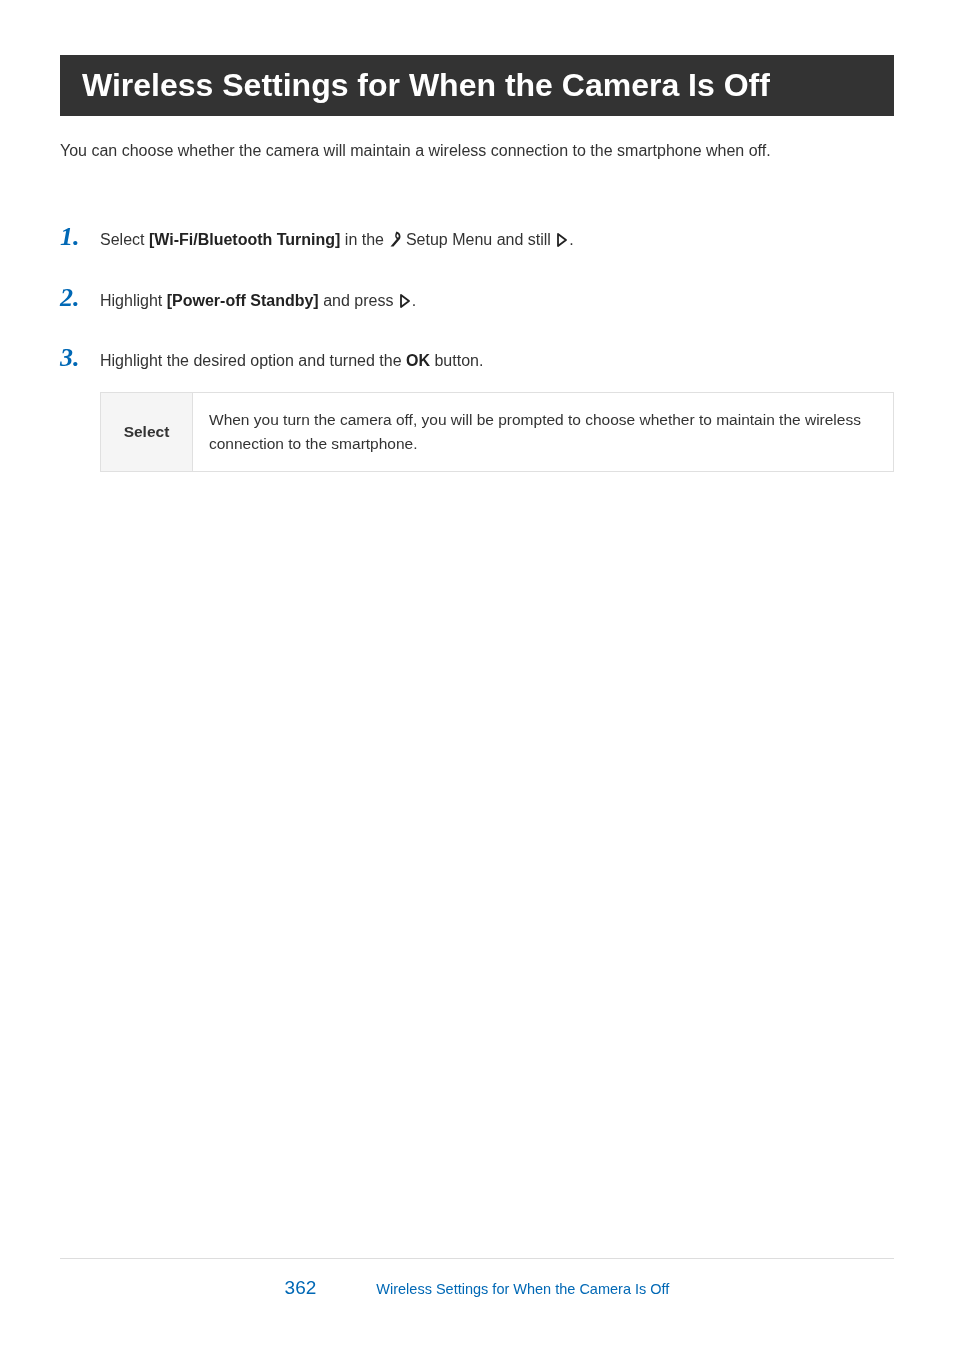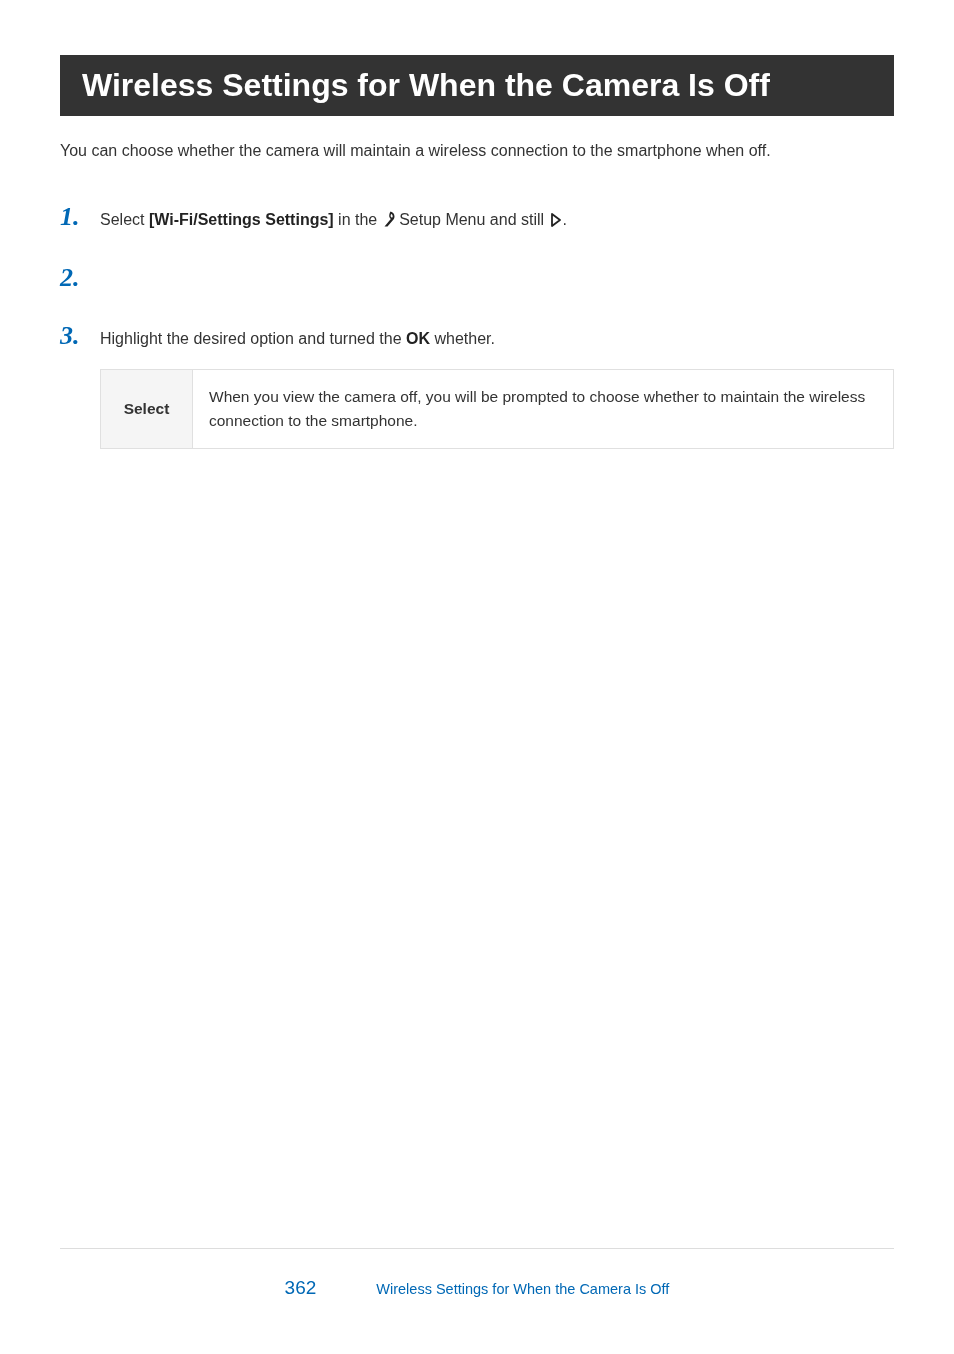--- a/index.html
+++ b/index.html
@@ -20,21 +20,21 @@
       background: #333333;
       color: #ffffff;
       font-size: 32px;
       font-weight: 600;
       padding: 12px 22px;
       margin-bottom: 26px;
     }
     .intro {
       font-size: 16px;
       color: #333;
-      margin-bottom: 44px;
+      margin-bottom: 64px;
     }
     .steps {
       list-style: none;
     }
     .step {
       display: flex;
       align-items: baseline;
       margin-bottom: 32px;
     }
     .step-num {
@@ -79,21 +79,21 @@
     .footer {
       position: absolute;
       bottom: 55px;
       left: 60px;
       right: 60px;
       display: flex;
       justify-content: center;
       align-items: baseline;
       gap: 60px;
       border-top: 1px solid #ddd;
-      padding-top: 28px;
+      padding-top: 18px;
     }
     .page-num {
       font-size: 19px;
       color: #0068b5;
       font-weight: 400;
     }
     .footer-label {
       font-size: 14.5px;
       color: #0068b5;
     }
@@ -107,42 +107,47 @@
 
 <div class="title-banner">Wireless Settings for When the Camera Is Off</div>
 
 <p class="intro">You can choose whether the camera will maintain a wireless connection to the smartphone when off.</p>
 
 <ol class="steps">
 
   <li class="step">
     <span class="step-num">1.</span>
     <span class="step-body">
-      <span>Select </span><strong>[Wi-Fi/Settings Settings]</strong><span> in the </span><svg class="inline-svg" width="13" height="16" viewBox="0 0 13 16">
+      <span>Select </span><strong>[Wi-Fi/Bluetooth Turning]</strong><span> in the </span><svg class="inline-svg" width="13" height="16" viewBox="0 0 13 16">
           <path d="M8.5 0.5 C11 1 12.5 3 12.5 5.5 C12.5 6.5 12.2 7.4 11.7 8.2 L5.5 15.5 L2.5 15.5 L8.8 8 C8.3 7.5 7.2 6.4 7.2 5 C7.2 3.2 8 1.2 8.5 0.5 Z M9.3 3 C9 3.3 8.6 4.2 8.6 5 C8.6 6.2 10 7 10.5 6.2 C11 5.4 10.6 3.5 9.3 3 Z" fill="#222"></path>
         </svg><span> Setup Menu and still </span><svg class="inline-svg" width="14" height="14" viewBox="0 0 14 14">
           <path d="M3 1 L11 7 L3 13 Z" fill="none" stroke="#222" stroke-width="1.8" stroke-linejoin="round"></path>
         </svg><span>.</span>
     </span>
   </li>
 
   <li class="step">
     <span class="step-num">2.</span>
+    <span class="step-body">
+      <span>Highlight </span><strong>[Power-off Standby]</strong><span> and press </span><svg class="inline-svg" width="14" height="14" viewBox="0 0 14 14">
+          <path d="M3 1 L11 7 L3 13 Z" fill="none" stroke="#222" stroke-width="1.8" stroke-linejoin="round"></path>
+        </svg><span>.</span>
+    </span>
   </li>
 
   <li class="step">
     <span class="step-num">3.</span>
     <div class="step-body">
-      <span>Highlight the desired option and turned the </span><strong>OK</strong><span> whether.</span>
+      <span>Highlight the desired option and turned the </span><strong>OK</strong><span> button.</span>
 
       <table class="options-table">
         <tbody>
             <tr>
           <th>Select</th>
-          <td>When you view the camera off, you will be prompted to choose whether to maintain the wireless connection to the smartphone.</td>
+          <td>When you turn the camera off, you will be prompted to choose whether to maintain the wireless connection to the smartphone.</td>
         </tr>
       </tbody>
         </table>
     </div>
   </li>
 
 </ol>
 
 <div class="footer">
   <span class="page-num">362</span>

